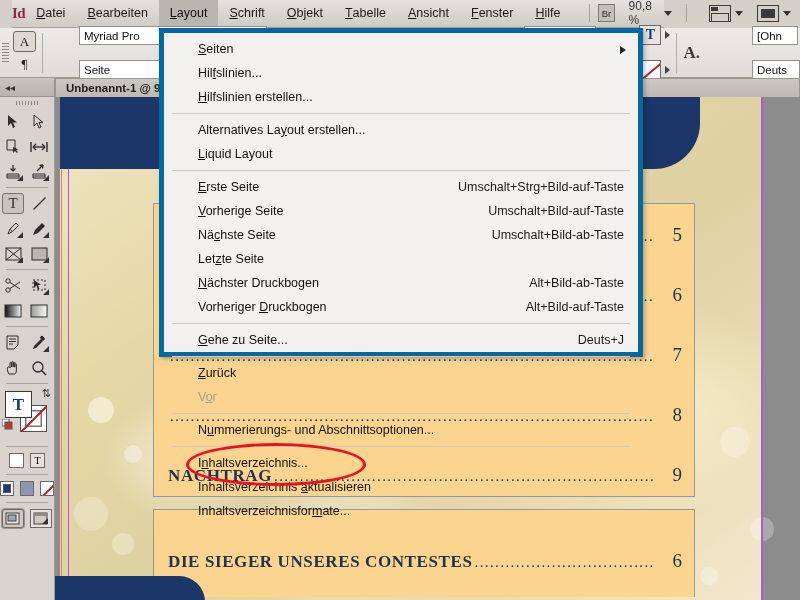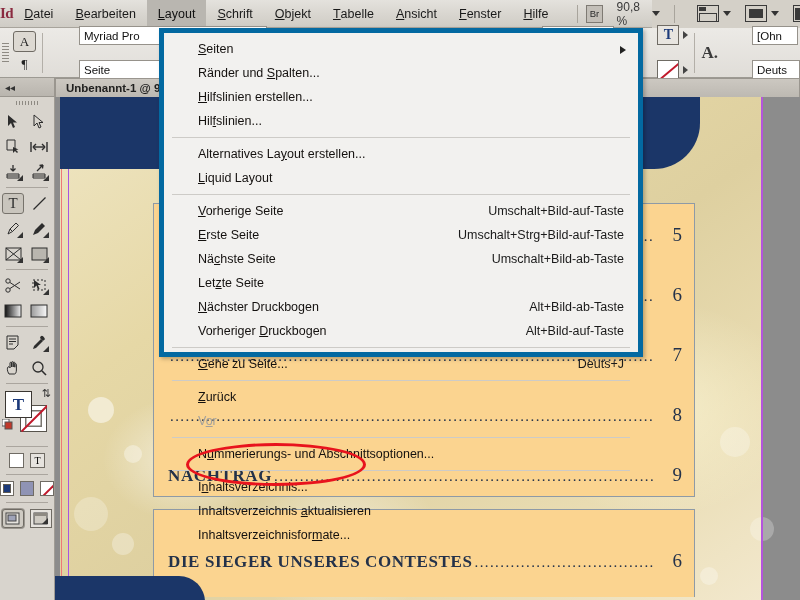--- a/index.html
+++ b/index.html
@@ -6,24 +6,24 @@
   html, body {
     width: 800px; height: 600px;
     overflow: hidden;
     font-family: "Liberation Sans", sans-serif;
     background: #d4d0c8;
   }
   #app { position: relative; width: 800px; height: 600px; }
 
   
   #menubar {
-    position: absolute; left: 0; top: 0; width: 652px; height: 28px;
+    position: absolute; left: 12px; top: 0; width: 652px; height: 28px;
     background: linear-gradient(to bottom, #e4e2dd 0%, #d8d5cf 55%, #cfccc5 100%);
     border-bottom: 1px solid #a8a49c;
-    display: flex; align-items: center;
+    display: flex; align-items: flex-end;
   }
   #id-logo {
     width: 34px; height: 28px; display: flex; align-items: center; justify-content: center;
     color: #8b2b40; font-weight: bold; font-size: 15px; letter-spacing: -0.5px;
     font-family: "Liberation Serif", serif;
   }
   .menu-item {
     height: 28px; padding: 0 11px; display: flex; align-items: center;
     font-size: 12.5px; color: #1a1a1a; white-space: nowrap;
   }
@@ -290,21 +290,21 @@
       </div>
       <div style="display:flex;align-items:center;gap:4px">
         <div class="swatchbox" style="background:#fff;position:relative;overflow:hidden">
           <span style="position:absolute;left:-4px;top:9px;width:32px;height:2px;background:#c0192b;transform:rotate(-40deg)"></span>
         </div>
         <div class="tri-r"></div>
       </div>
     </div>
     <div class="vsep"></div>
     <div style="font-size:17px;font-weight:bold;color:#3a3a3a;font-family:'Liberation Serif',serif">A.</div>
-    <div class="col2" style="margin-left:4px">
+    <div class="col2" style="margin-left:22px">
       <div class="fld" style="width:46px">[Ohn</div>
       <div class="fld" style="width:48px">Deuts</div>
     </div>
   </div>
 
   <div id="tabscroll">◂◂</div>
   <div id="doctab">Unbenannt-1 @ 9</div>
 
   <div id="tools">
     <div id="tools-dots">
@@ -577,49 +577,46 @@
     </div>
   </div>
 
   <div id="dropdown">
 
     <div class="dd-item">
       <span class="lbl"><u>S</u>eiten</span>
       <i class="arrow"></i>
     </div>
     <div class="dd-item">
-      <span class="lbl">Ränder und <u>S</u>palten...</span>
+      <span class="lbl">Hil<u>f</u>slinien...</span>
     </div>
     <div class="dd-item">
       <span class="lbl"><u>H</u>ilfslinien erstellen...</span>
     </div>
-    <div class="dd-item">
-      <span class="lbl">Hil<u>f</u>slinien...</span>
-    </div>
 
     <div class="dd-sep"></div>
 
     <div class="dd-item">
       <span class="lbl">Alternatives La<u>y</u>out erstellen...</span>
     </div>
     <div class="dd-item">
       <span class="lbl"><u>L</u>iquid Layout</span>
     </div>
 
     <div class="dd-sep"></div>
 
+    <div class="dd-item">
+      <span class="lbl"><u>E</u>rste Seite</span>
+      <span class="sc">Umschalt+Strg+Bild-auf-Taste</span>
+    </div>
     <div class="dd-item">
       <span class="lbl"><u>V</u>orherige Seite</span>
       <span class="sc">Umschalt+Bild-auf-Taste</span>
     </div>
     <div class="dd-item">
-      <span class="lbl"><u>E</u>rste Seite</span>
-      <span class="sc">Umschalt+Strg+Bild-auf-Taste</span>
-    </div>
-    <div class="dd-item">
       <span class="lbl">Nä<u>c</u>hste Seite</span>
       <span class="sc">Umschalt+Bild-ab-Taste</span>
     </div>
     <div class="dd-item">
       <span class="lbl">Let<u>z</u>te Seite</span>
     </div>
     <div class="dd-item">
       <span class="lbl"><u>N</u>ächster Druckbogen</span>
       <span class="sc">Alt+Bild-ab-Taste</span>
     </div>

